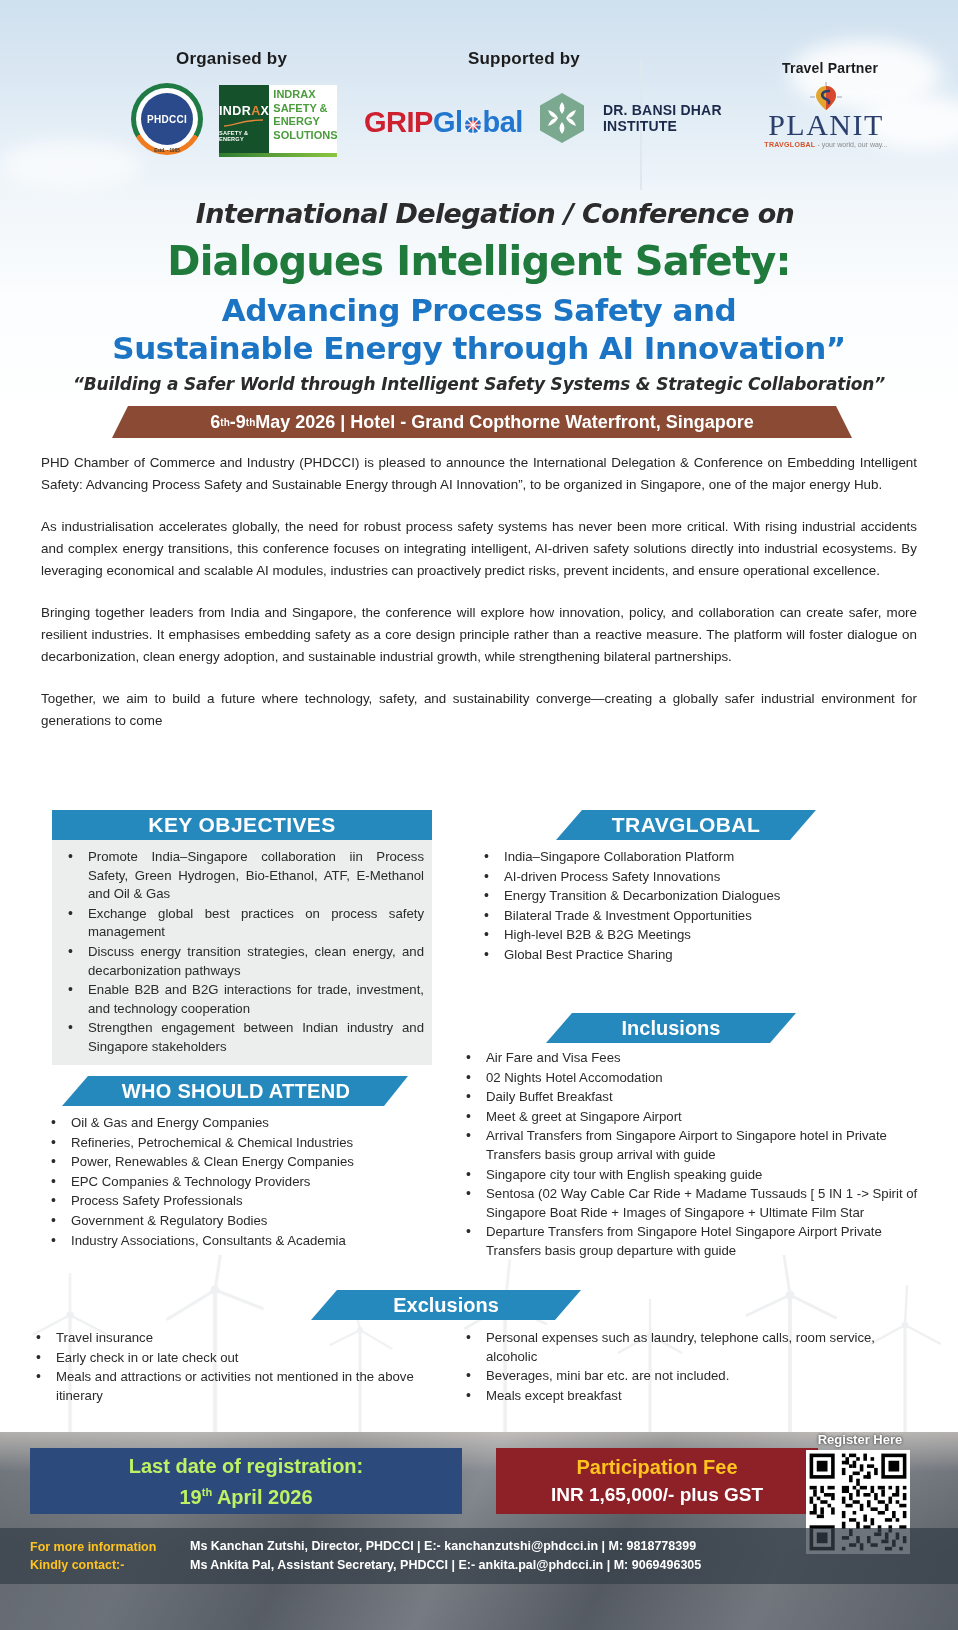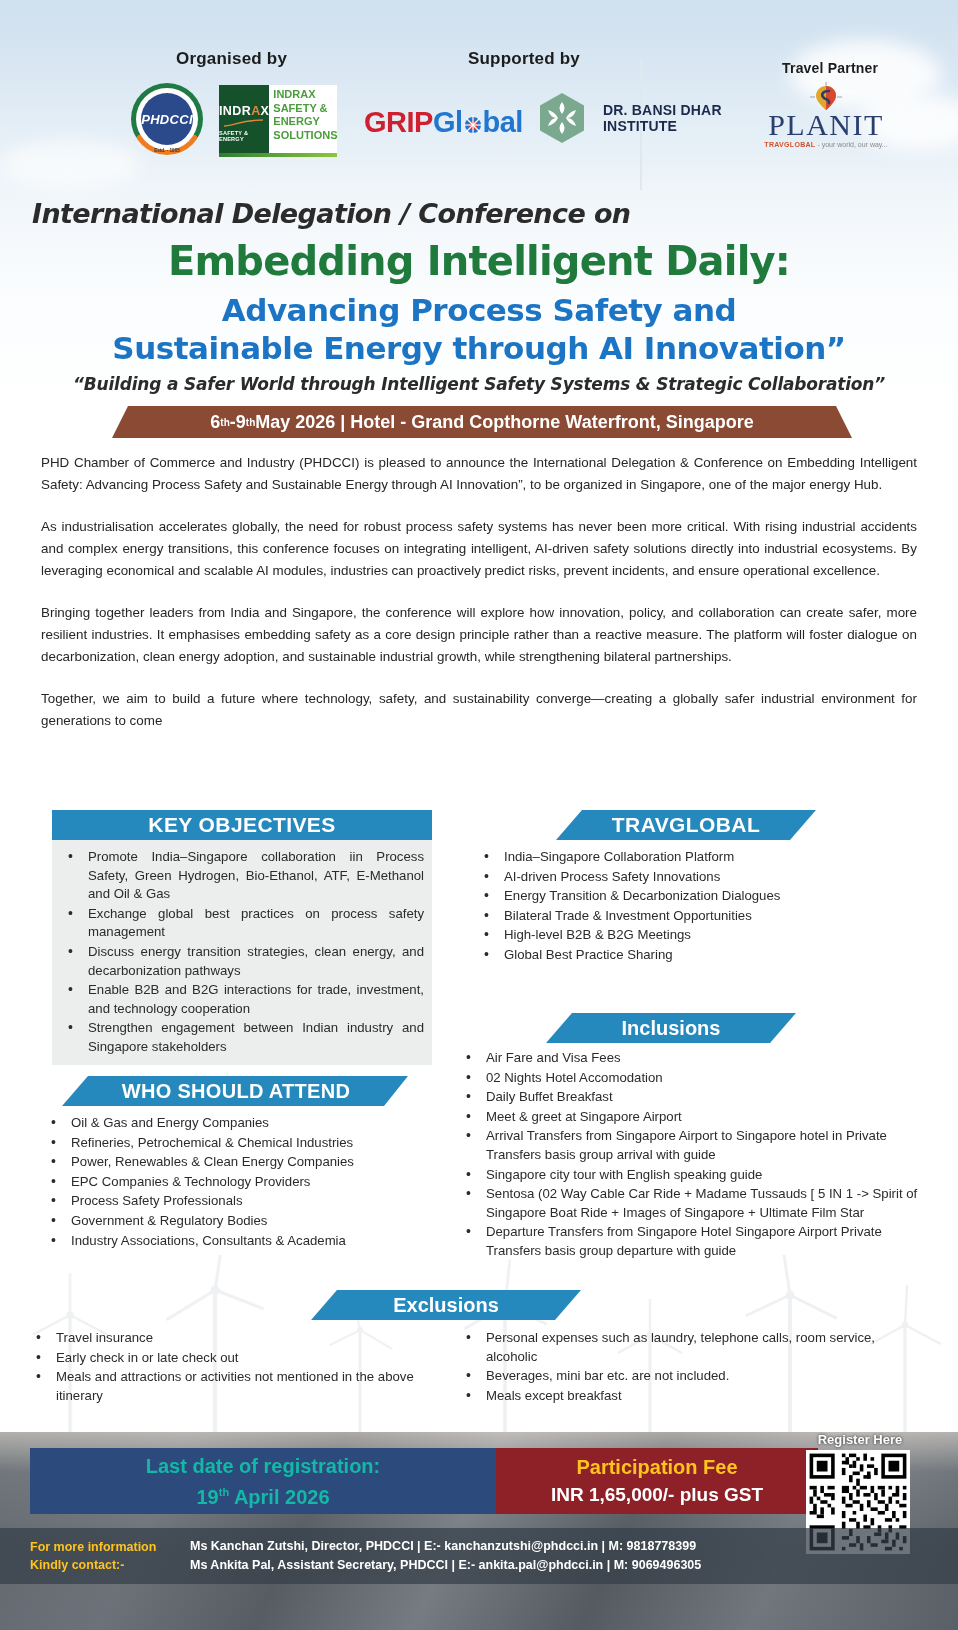--- a/index.html
+++ b/index.html
@@ -36,21 +36,21 @@
   .phdcci { position: absolute; left: 131px; top: 83px; width: 72px; height: 72px; }
   .phd-ring {
     position: absolute; inset: 0; border-radius: 50%;
     background: conic-gradient(#1f7a44 0deg 120deg, #f07c1f 120deg 240deg, #1f7a44 240deg 360deg);
   }
   .phd-ring2 { position: absolute; inset: 5px; border-radius: 50%; background: #fff; }
   .phd-core {
     position: absolute; inset: 10px; border-radius: 50%;
     background: #2b4a8b; display: flex; align-items: center; justify-content: center;
   }
-  .phd-core span { color: #fff; font-weight: bold; font-size: 13px; letter-spacing: .3px; font-style: italic; }
+  .phd-core span { color: #fff; font-weight: bold; font-size: 10px; letter-spacing: .3px; }
   .phd-arc {
     position: absolute; width: 72px; height: 72px; left: 0; top: 0;
     font-size: 4.4px; font-weight: bold; fill: #ffffff;
   }
   .phd-estd {
     position: absolute; left: 0; bottom: 2px; width: 72px; text-align: center;
     font-size: 4.6px; font-weight: bold; color: #333;
   }
 
   
@@ -85,21 +85,21 @@
   .planit { position: absolute; left: 762px; top: 82px; width: 128px; text-align: center; }
   .planit-word { font-size: 30px; color: #2a3f6e; letter-spacing: 1.5px; line-height: 30px; font-family: "Liberation Serif", serif; }
   .planit-tag { font-size: 7px; color: #8a8a8a; margin-top: 1px; white-space: nowrap; }
   .planit-tag b { color: #d4522a; letter-spacing: .3px; }
 
   
   .pole { position: absolute; width: 2px; background: #dfe8ef; }
 
   
   .t-sub {
-    position: absolute; top: 198px; left: 0; width: 958px; text-align: left;
+    position: absolute; top: 198px; left: 0; width: 958px; text-align: center;
     font-size: 27px; font-weight: bold; font-style: italic; color: #2b2b2b;
     font-family: "DejaVu Sans", sans-serif; letter-spacing: -.6px; padding-left: 32px;
   }
   .t-main {
     position: absolute; top: 238px; left: 0; width: 958px; text-align: center;
     font-size: 40px; font-weight: bold; color: #1f7a3c; letter-spacing: -.8px;
     font-family: "DejaVu Sans", sans-serif;
   }
   .t-l2, .t-l3 {
     position: absolute; left: 0; width: 958px; text-align: center;
@@ -159,22 +159,22 @@
 
   
   .footer { position: absolute; left: 0; top: 1432px; width: 958px; height: 198px; overflow: hidden; }
   .footer-photo {
     position: absolute; inset: 0;
     background:
       linear-gradient(to bottom, rgba(236,226,214,.55) 0px, rgba(120,120,120,.2) 40px, rgba(60,60,62,.25) 120px, rgba(70,72,78,.3) 198px),
       linear-gradient(115deg, #6d747c 0%, #7d848c 18%, #5f666e 33%, #8b9199 48%, #5c636b 64%, #848a92 80%, #636a72 100%);
   }
   .panel-date {
-    position: absolute; left: 30px; top: 16px; width: 466px; height: 66px;
-    background: #2c4a7c; color: #14b8a6; text-align: right;
+    position: absolute; left: 30px; top: 16px; width: 432px; height: 66px;
+    background: #2c4a7c; color: #bef264; text-align: right;
     display: flex; flex-direction: column; align-items: center; justify-content: center;
     font-weight: bold; line-height: 26px;
   }
   .panel-date .l1 { font-size: 20px; }
   .panel-date .l2 { font-size: 20px; }
   .panel-date sup { font-size: 11px; vertical-align: super; }
   .panel-fee {
     position: absolute; left: 496px; top: 16px; width: 322px; height: 66px;
     background: #8e2028; text-align: center;
     display: flex; flex-direction: column; align-items: center; justify-content: center;
@@ -292,21 +292,21 @@
         <path d="M17 4 C11 4 7 8.5 7 14 C7 20 17 28 17 28 C17 28 27 20 27 14 C27 8.5 23 4 17 4Z" fill="#e2a62c"></path>
         <path d="M17 4 C23 4 27 8.5 27 14 C27 20 17 28 17 28 Z" fill="#d8472f"></path>
         <path d="M20 9 C14 9 12 12 14 15 C16 18 21 17 20 21" stroke="#2a3f6e" stroke-width="2.6" fill="none" stroke-linecap="round"></path>
       </svg>
       <div class="planit-word">PLANIT</div>
       <div class="planit-tag"><b>TRAVGLOBAL</b> <span>- your world, our way...</span></div>
     </div>
   </div>
 
   <div class="t-sub">International Delegation / Conference on</div>
-  <div class="t-main">Embedding Intelligent Daily:</div>
+  <div class="t-main">Dialogues Intelligent Safety:</div>
   <div class="t-l2">Advancing Process Safety and</div>
   <div class="t-l3">Sustainable Energy through  AI Innovation”</div>
   <div class="t-quote">“Building a Safer World through Intelligent Safety Systems &amp; Strategic Collaboration”</div>
 
   <div class="date-ribbon">
     <span>6</span>
       <sup>th</sup>
       <span>-9</span>
       <sup>th</sup>
       <span> May 2026 | Hotel - Grand Copthorne Waterfront, Singapore</span>

